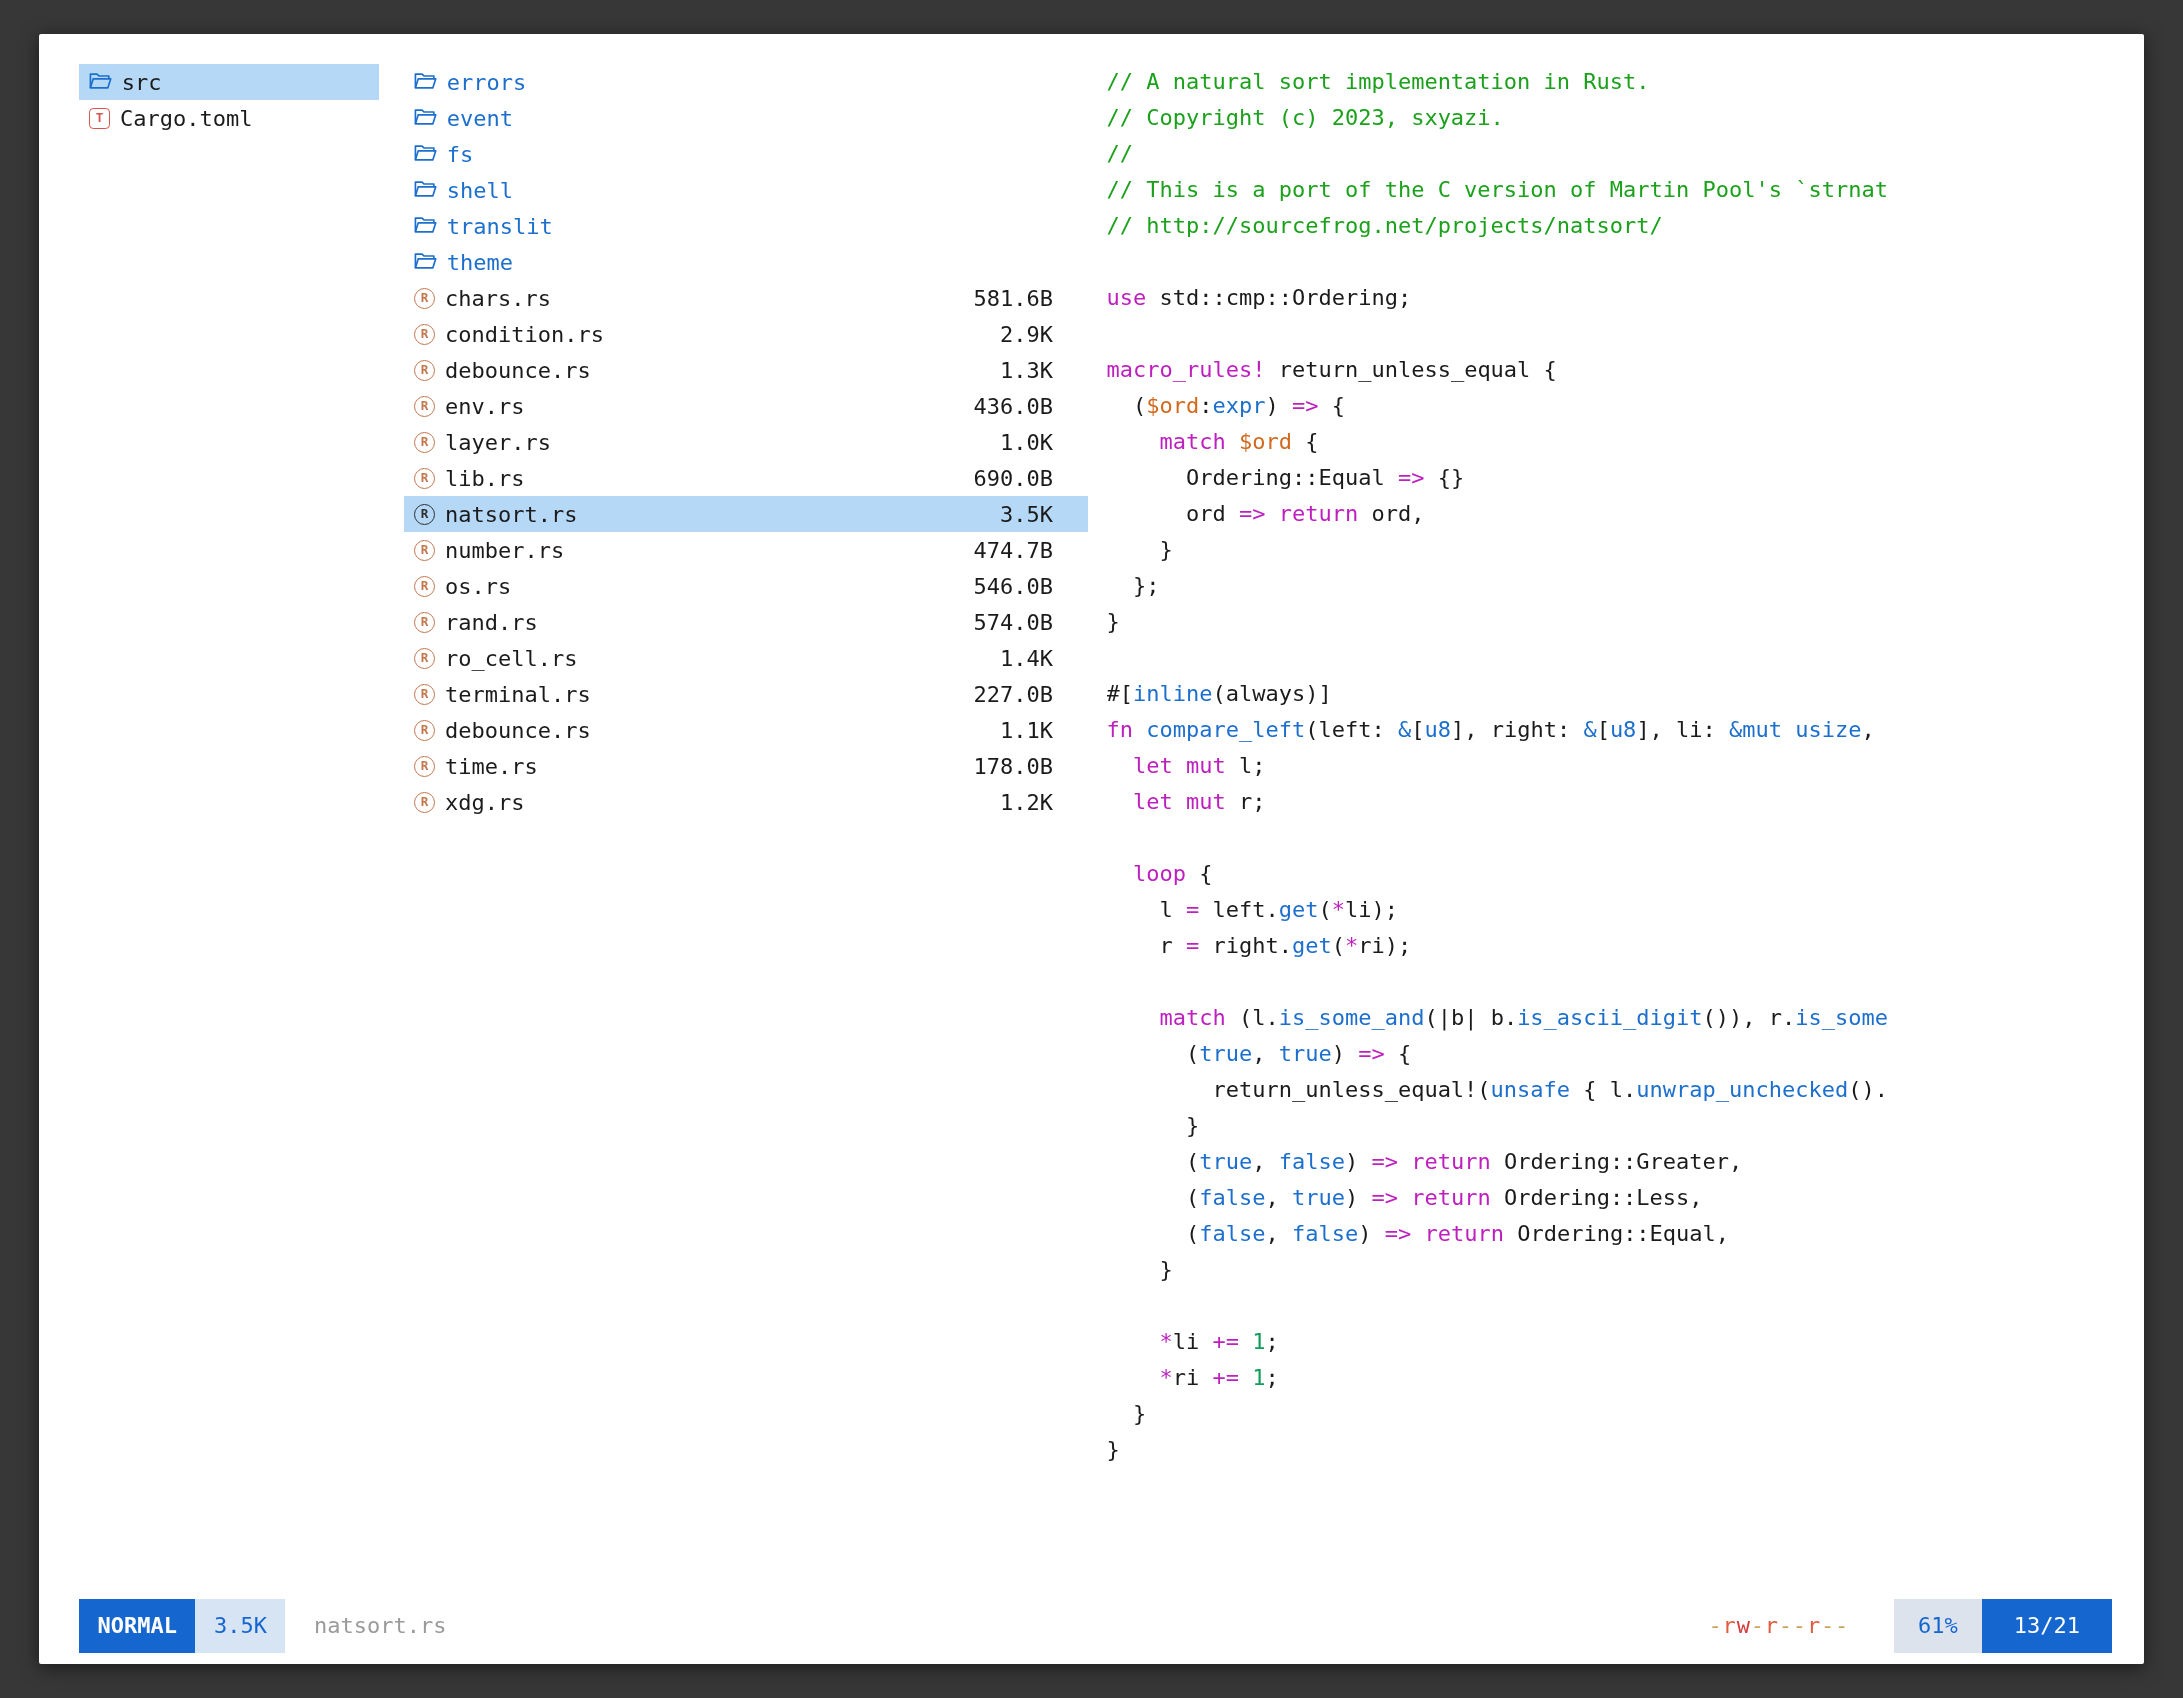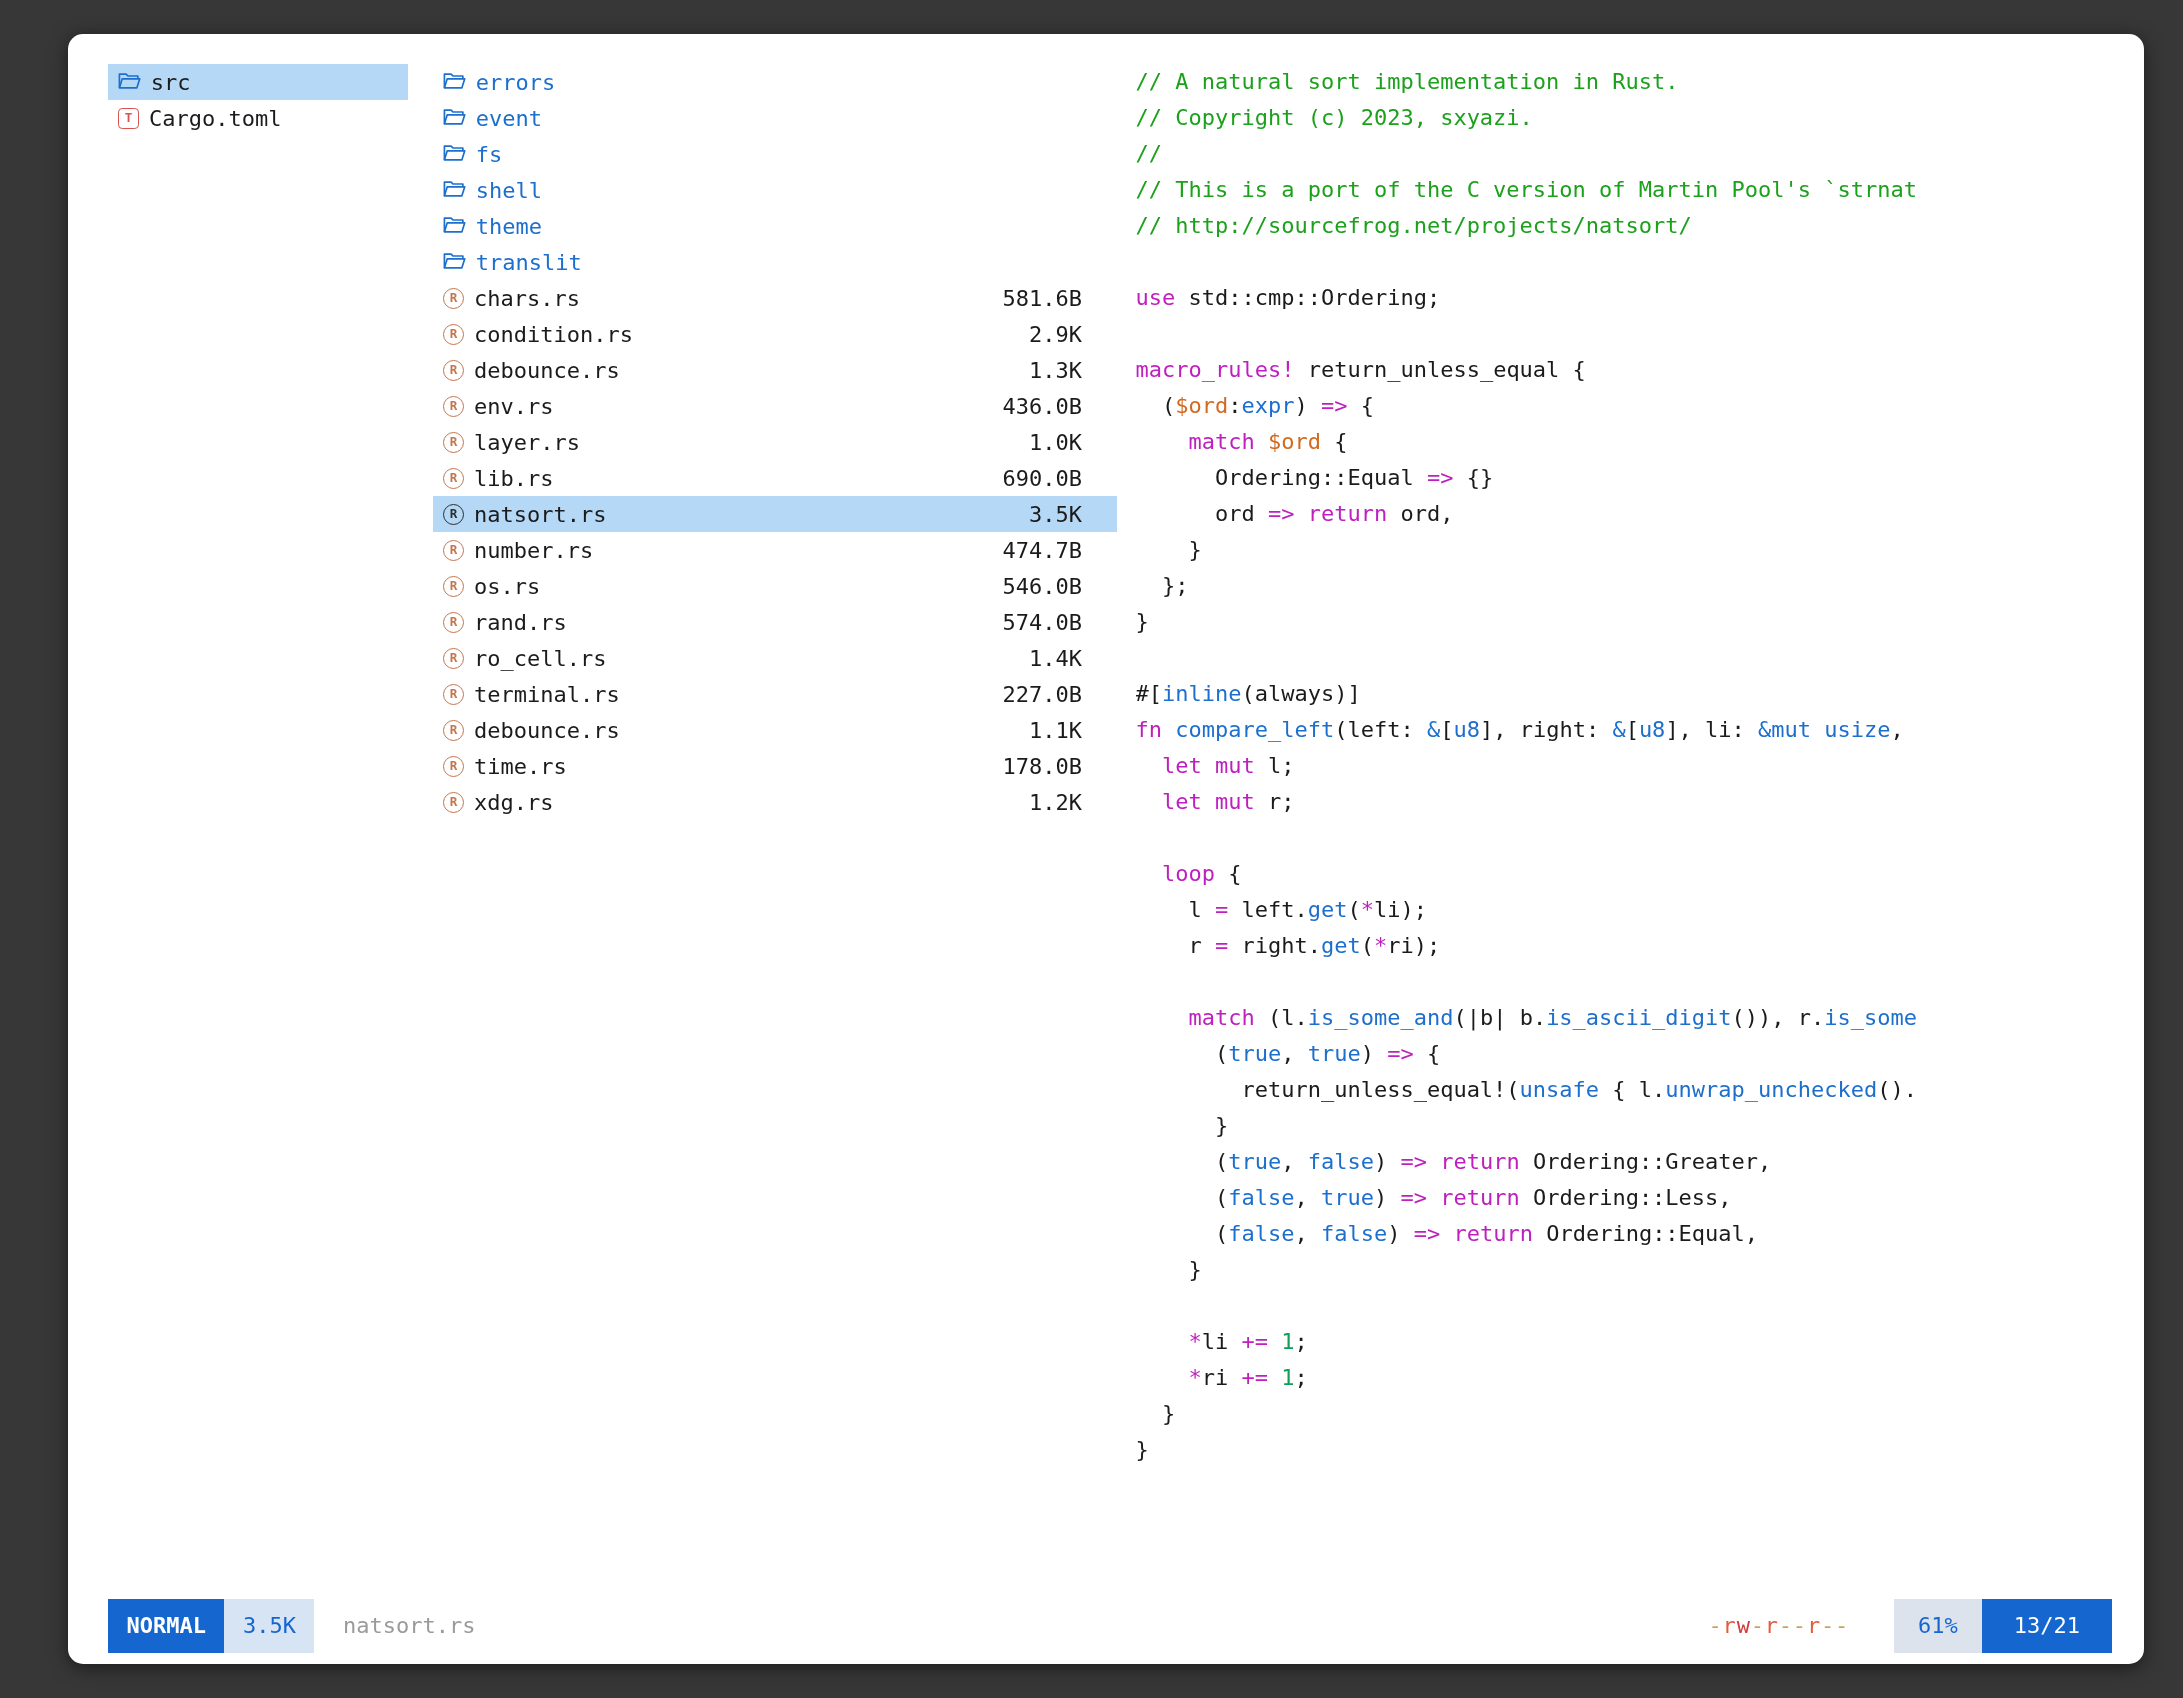--- a/index.html
+++ b/index.html
@@ -11,23 +11,23 @@
     --perm-dash:#c9a35c; --perm-r:#e25d3e; --perm-w:#d33a3a;
   }
   html,body{margin:0;padding:0}
   body{
     width:2183px;height:1698px;background:#373737;
     font-family:"DejaVu Sans Mono","Liberation Mono",monospace;
     font-size:22px;color:var(--syntax-default);position:relative;overflow:hidden;
   }
   .window{
     position:absolute;left:39px;top:34px;right:39px;bottom:34px;
-    background:#ffffff;border-radius:15px;box-shadow:0 3.4px 18.5px rgba(0,0,0,.5);
+    background:#ffffff;border-radius:2px;box-shadow:0 3.4px 18.5px rgba(0,0,0,.5);
     box-sizing:border-box;padding:30px 32px 18.5px 40px;
-    display:flex;flex-direction:column;overflow:hidden;margin-left:29px;
+    display:flex;flex-direction:column;overflow:hidden;
   }
   .panes{flex:1;display:flex;overflow:hidden}
   .pane{overflow:hidden}
   .pane-parent{width:300px;flex:none}
   .pane-current{width:684px;flex:none;margin-left:25px}
   .pane-preview{flex:1;margin-left:18.5px}
   .row{
     display:flex;align-items:center;height:36px;padding:0 10px;
     white-space:nowrap;cursor:default;
   }
@@ -131,31 +131,31 @@
           <span class="name">shell</span>
           <span class="size"></span>
         </div>
         <div class="row folder">
           <span class="ficon">
             <svg class="folder-svg" viewBox="0 0 24 20" width="22.7" height="19.3" fill="none" stroke="currentColor" stroke-width="1.8" stroke-linejoin="round">
               <path d="M1.5 16.5 V2 H8.5 L10.5 4 H21 V7"></path>
               <path d="M1.5 16.5 L4.5 7 H23 L20 16.5 Z"></path>
             </svg>
           </span>
+          <span class="name">translit</span>
+          <span class="size"></span>
+        </div>
+        <div class="row folder">
+          <span class="ficon">
+            <svg class="folder-svg" viewBox="0 0 24 20" width="22.7" height="19.3" fill="none" stroke="currentColor" stroke-width="1.8" stroke-linejoin="round">
+              <path d="M1.5 16.5 V2 H8.5 L10.5 4 H21 V7"></path>
+              <path d="M1.5 16.5 L4.5 7 H23 L20 16.5 Z"></path>
+            </svg>
+          </span>
           <span class="name">theme</span>
-          <span class="size"></span>
-        </div>
-        <div class="row folder">
-          <span class="ficon">
-            <svg class="folder-svg" viewBox="0 0 24 20" width="22.7" height="19.3" fill="none" stroke="currentColor" stroke-width="1.8" stroke-linejoin="round">
-              <path d="M1.5 16.5 V2 H8.5 L10.5 4 H21 V7"></path>
-              <path d="M1.5 16.5 L4.5 7 H23 L20 16.5 Z"></path>
-            </svg>
-          </span>
-          <span class="name">translit</span>
           <span class="size"></span>
         </div>
         <div class="row rust">
           <span class="ficon badge-icon rust-badge">R</span>
           <span class="name">chars.rs</span>
           <span class="size">581.6B</span>
         </div>
         <div class="row rust">
           <span class="ficon badge-icon rust-badge">R</span>
           <span class="name">condition.rs</span>

